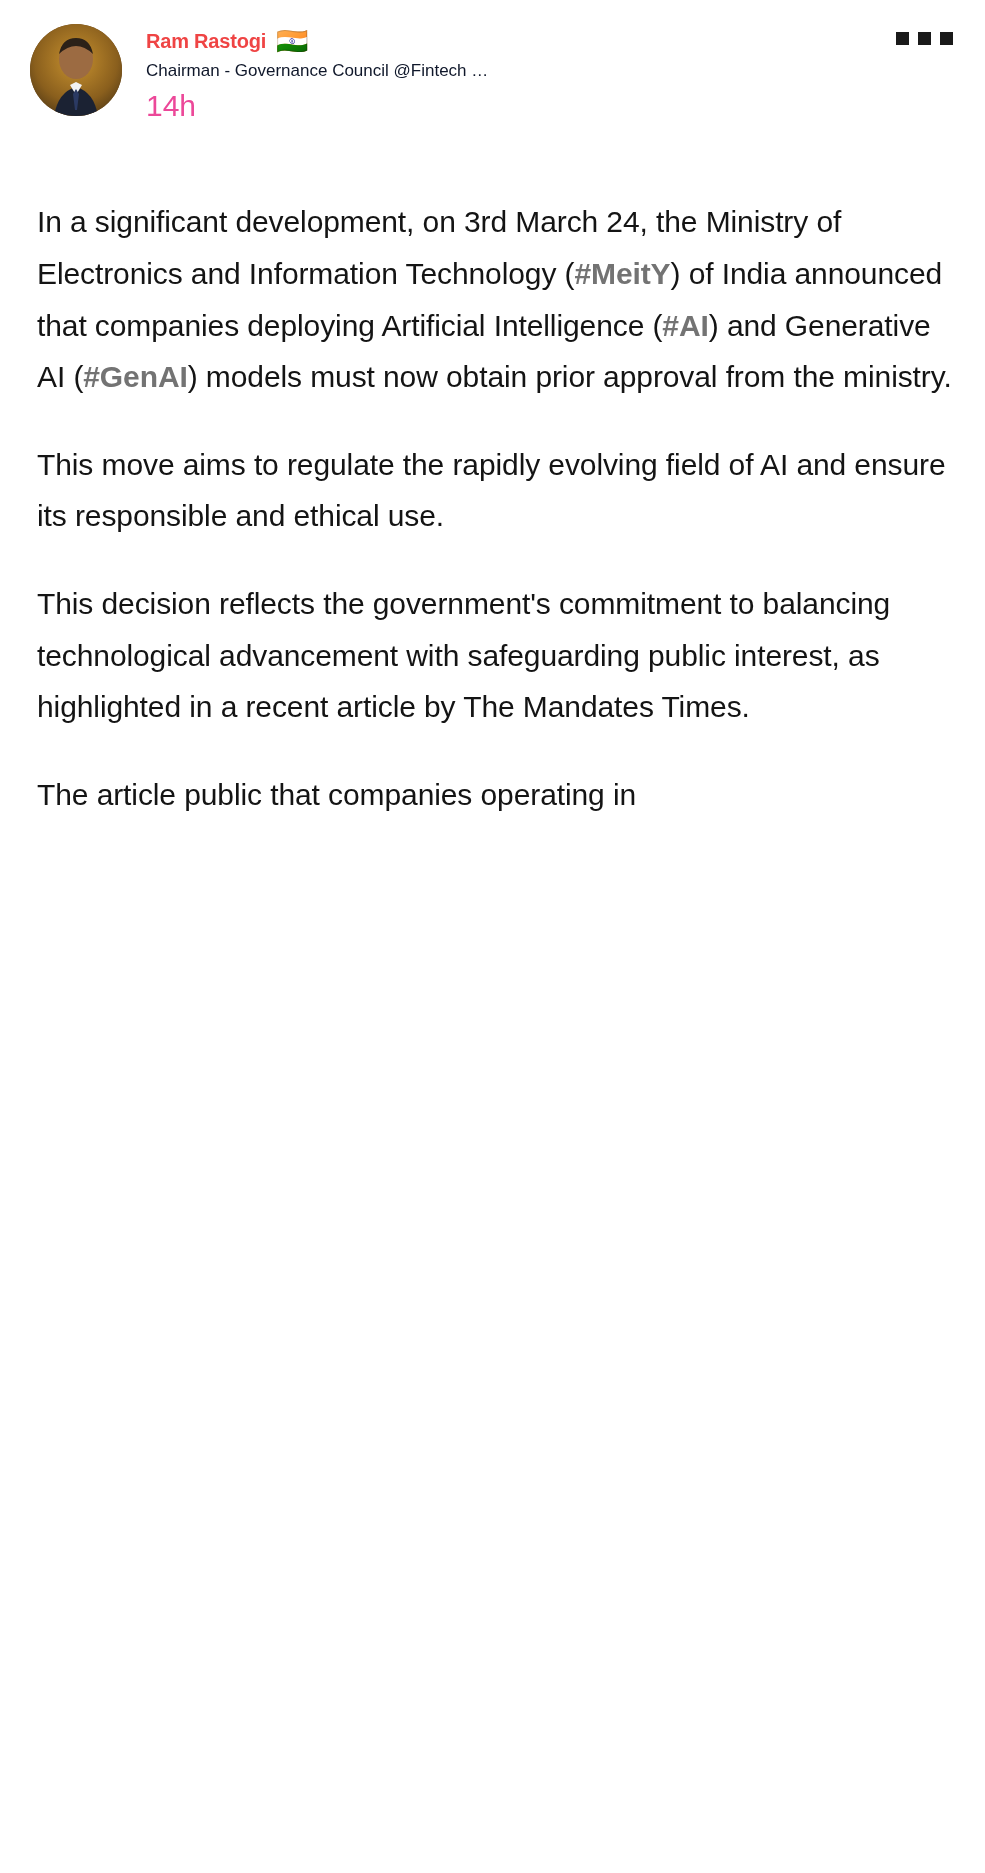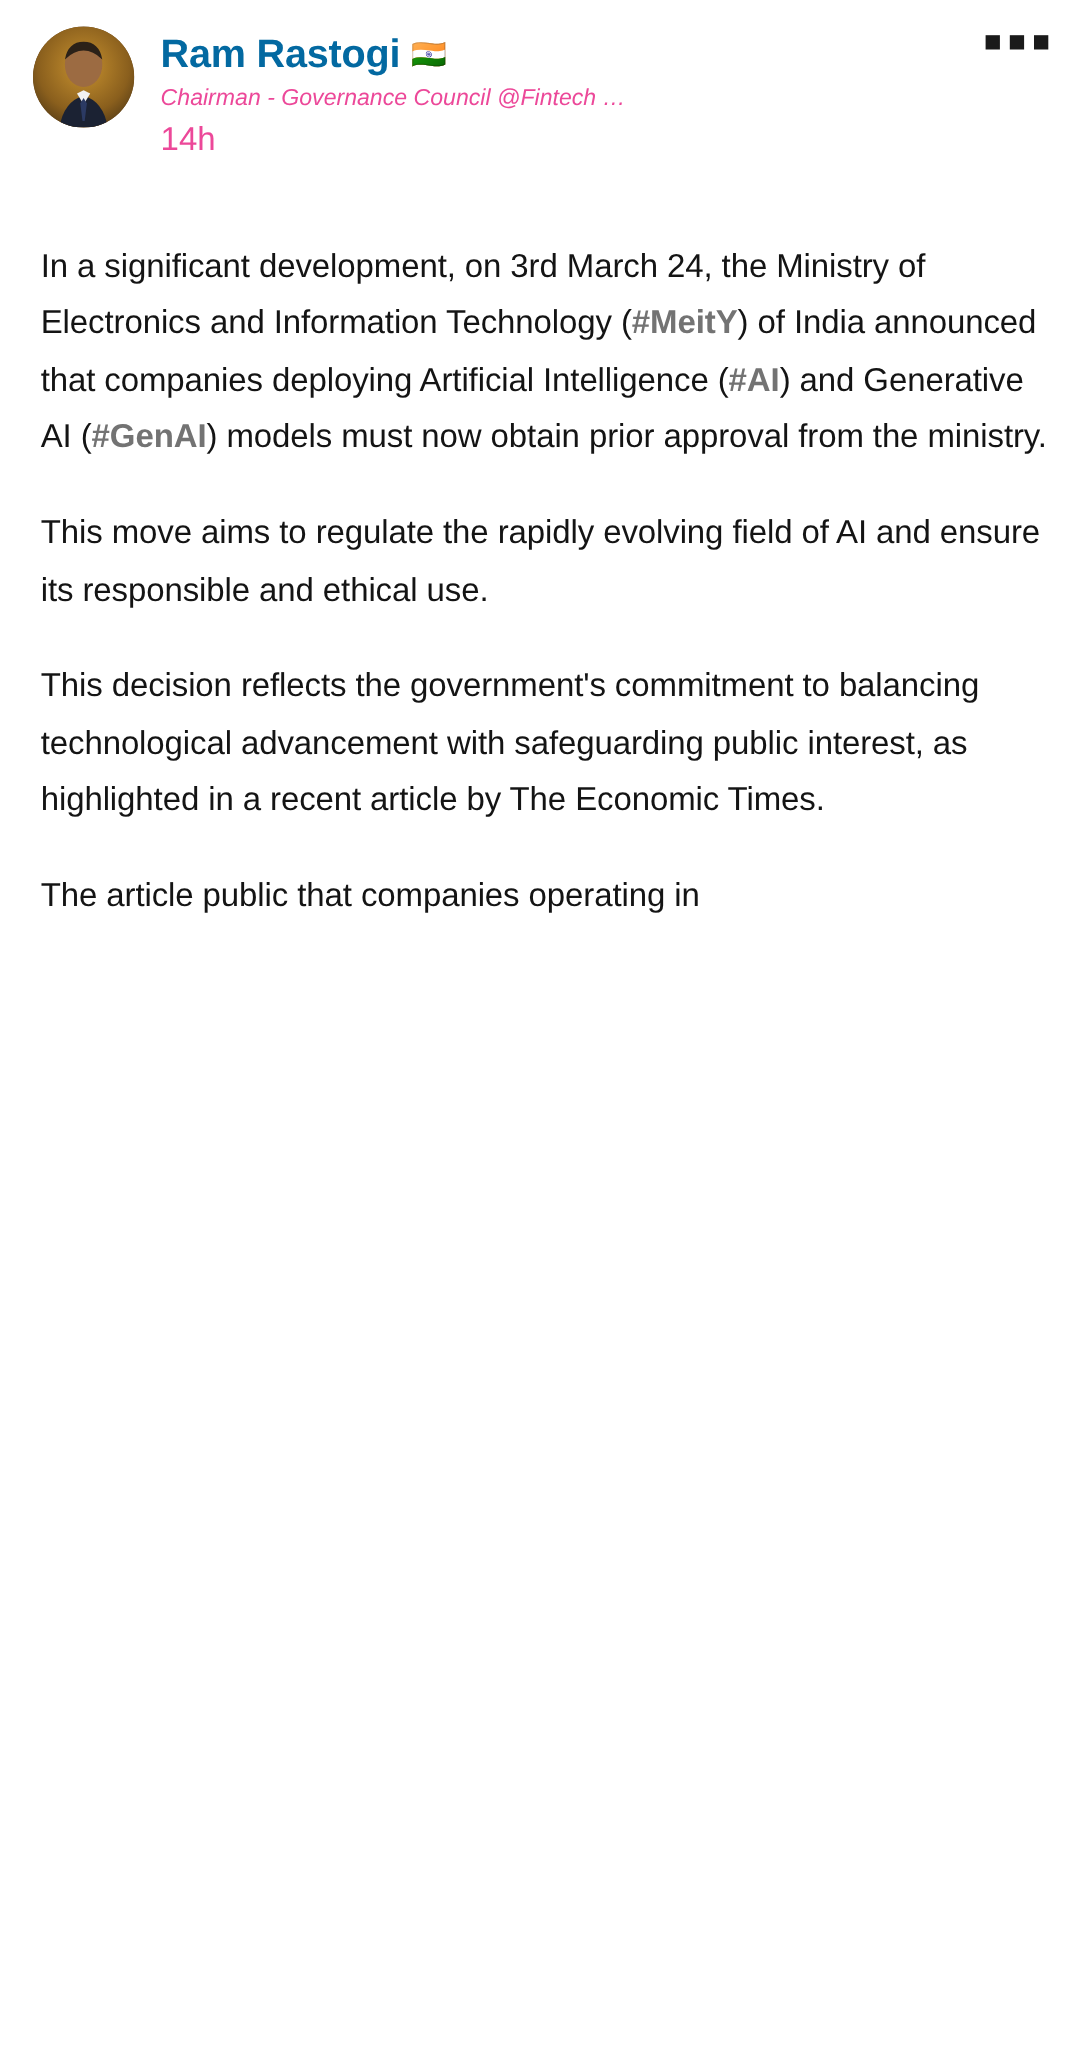--- a/index.html
+++ b/index.html
@@ -48,42 +48,41 @@
     flex: 1 1 auto;
   }
 
   .author-name-row {
     display: flex;
     align-items: center;
     gap: 10px;
     line-height: 1.15;
   }
   .author-name {
-    font-size: 36px;
+    font-size: 20px;
     font-weight: 700;
-    color: #0369a1;
+    color: #ef4444;
     letter-spacing: -0.2px;
     white-space: nowrap;
   }
   .flag-icon {
     font-size: 26px;
     line-height: 1;
     display: inline-block;
   }
 
   .author-headline {
     margin-top: 7px;
-    font-size: 21px;
-    color: #ec4899;
+    font-size: 17px;
+    color: #0f172a;
     white-space: nowrap;
     overflow: hidden;
     text-overflow: ellipsis;
     max-width: 640px;
     line-height: 1.2;
-    font-style: italic;
   }
 
   .post-age {
     margin-top: 7px;
     font-size: 30px;
     color: #ec4899;
     line-height: 1.2;
   }
 
   .more-menu {
@@ -165,19 +164,19 @@
     </div>
   </div>
 
   <div class="post-body">
 
 
     <p><span>In a significant development, on 3rd March 24, the Ministry of Electronics and Information Technology (</span><span class="hashtag">#MeitY</span><span>) of India announced that companies deploying Artificial Intelligence (</span><span class="hashtag">#AI</span><span>) and Generative AI (</span><span class="hashtag">#GenAI</span><span>) models must now obtain prior approval from the ministry.</span></p>
 
     <p>This move aims to regulate the rapidly evolving field of AI and ensure its responsible and ethical use.</p>
 
-    <p>This decision reflects the government's commitment to balancing technological advancement with safeguarding public interest, as highlighted in a recent article by The Economic Times.</p>
+    <p>This decision reflects the government's commitment to balancing technological advancement with safeguarding public interest, as highlighted in a recent article by The Mandates Times.</p>
 
 
     <p class="clipped">The article public that companies operating in</p>
 
   </div>
 </div>
 
 </body></html>

